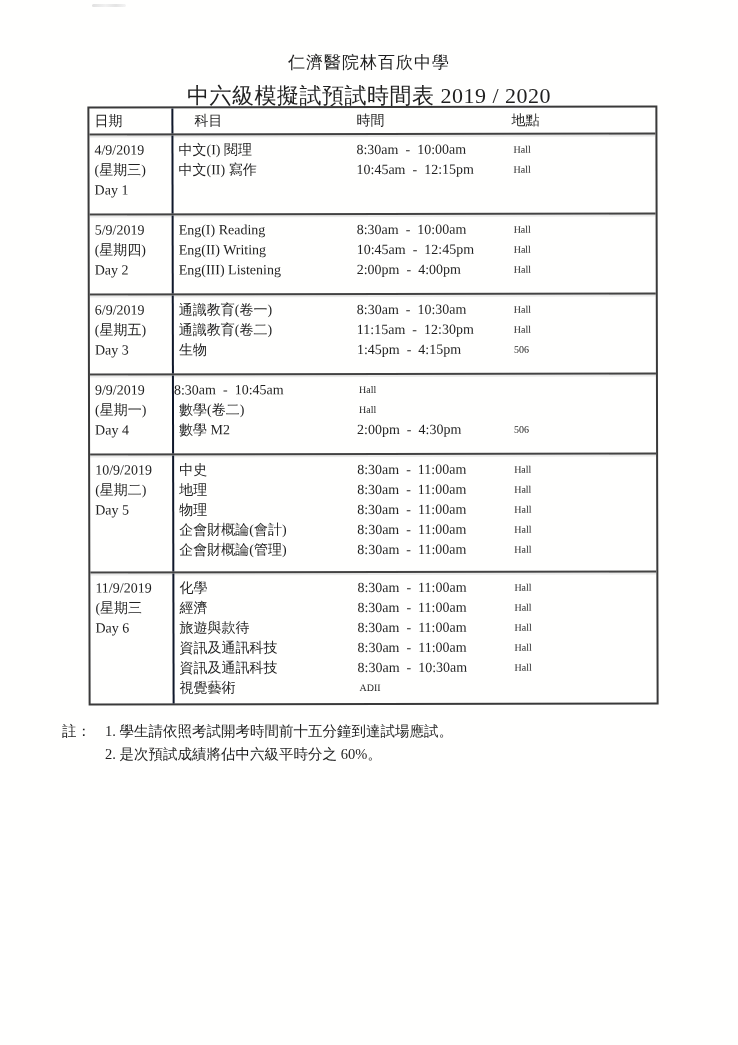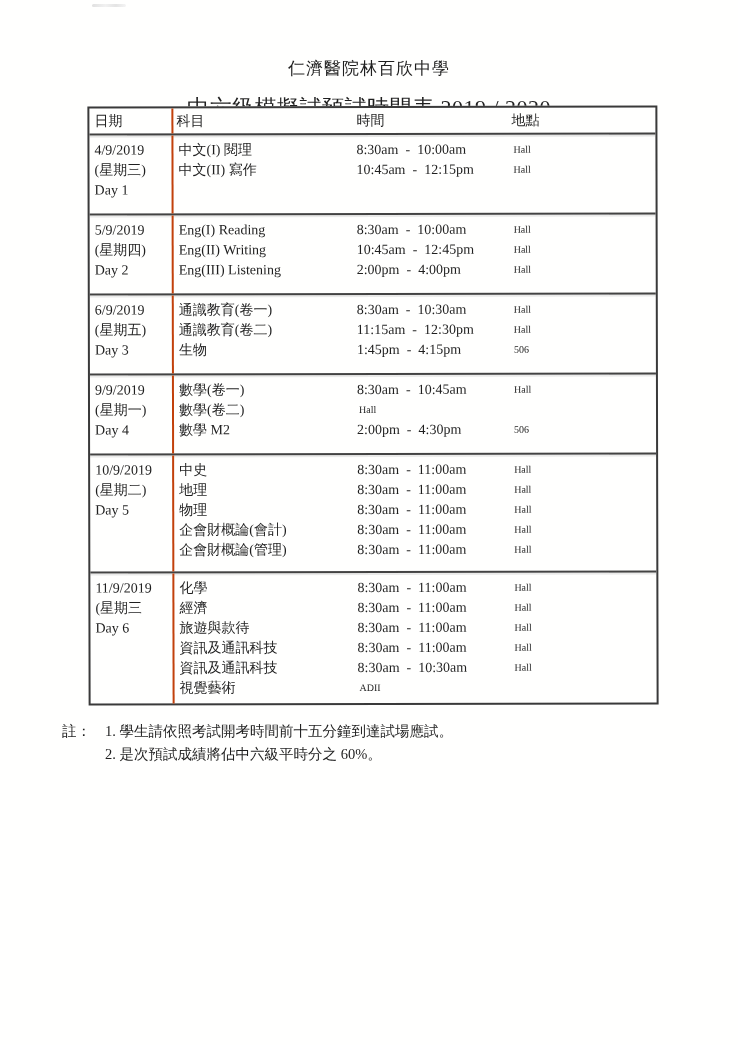--- a/index.html
+++ b/index.html
@@ -8,57 +8,57 @@
     font-family:"Liberation Serif","DejaVu Serif",serif;
     color:#1f1f1f;overflow:hidden;
   }
   .page{position:absolute;inset:0;background:#fffffe;}
   .scan-smudge{
     position:absolute;left:92px;top:4px;width:34px;height:3px;
     background:linear-gradient(90deg,#d9d9d9,#eee 40%,#ddd 70%,#f2f2f2);
     opacity:.8;border-radius:2px;
   }
   .titles{position:absolute;top:42px;left:0;width:100%;text-align:center;}
-  .title-line1{font-size:17px;line-height:22px;font-weight:normal;margin:16px;letter-spacing:1px;}
+  .title-line1{font-size:17px;line-height:22px;font-weight:normal;margin:10px;letter-spacing:1px;}
   .title-line2{font-size:22px;line-height:24px;font-weight:normal;margin:8px;letter-spacing:.5px;}
 
   .doc-table{
     position:absolute;left:88px;top:106px;width:570px;
     border:2px solid #3a3a3a;box-sizing:border-box;
     transform:rotate(-0.12deg);
     background:#fffffe;
   }
   .hrow,.row{display:flex;box-sizing:border-box;}
   .hrow{
     height:27px;border-bottom:2px solid #414141;
     box-shadow:0 2px 0 rgba(80,80,80,.15);
   }
   .row{
     border-bottom:2px solid #434343;
     box-shadow:0 2px 0 rgba(80,80,80,.12);
   }
   .row:last-child{border-bottom:none;box-shadow:none;}
   .date-cell{
-    width:84px;flex:0 0 84px;border-right:2px solid #c2410c;
+    width:84px;flex:0 0 84px;border-right:2px solid #0f172a;
     padding:5px 11px 0 5px;box-sizing:border-box;
   }
   .hrow .date-cell{padding-top:3px;}
   .entries{flex:1;padding:5px 0 0 0;box-sizing:border-box;}
   .hrow .entries{padding-top:3px;}
   .entry,.hgrid{
     display:grid;grid-template-columns:183px 155px 1fr;
     line-height:20px;
   }
   .hgrid span{line-height:20px;}
   .date-line{font-size:14px;line-height:20px;white-space:nowrap;}
   .subject-cell{font-size:14px;padding-left:5px;white-space:nowrap;}
   .time-cell{font-size:14px;white-space:pre;}
   .venue-cell{font-size:10px;padding-left:2px;white-space:nowrap;}
   .hcell{font-size:14px;}
-  .hcell.subj{padding-left:3px;}
+  .hcell.subj{padding-left:21px;}
 
   .notes{position:absolute;left:62px;top:720px;display:flex;}
   .notes-label{font-size:14.5px;line-height:22.5px;flex:0 0 43px;}
   .notes-items{font-size:14.5px;line-height:22.5px;}
   .note-line{white-space:nowrap;}
 </style>
 </head>
 <body>
 
 <div class="page">
@@ -152,21 +152,20 @@
           </div>
         </div>
         <div class="row" style="min-height: 80px;">
           <div class="date-cell">
             <div class="date-line">9/9/2019</div>
             <div class="date-line">(星期一)</div>
             <div class="date-line">Day 4</div>
           </div>
           <div class="entries">
             <div class="entry">
-              <span class="subject-cell">數學(卷一)</span>
               <span class="time-cell">8:30am  -  10:45am</span>
               <span class="venue-cell">Hall</span>
             </div>
             <div class="entry">
               <span class="subject-cell">數學(卷二)</span>
               <span class="venue-cell">Hall</span>
             </div>
             <div class="entry">
               <span class="subject-cell">數學 M2</span>
               <span class="time-cell">2:00pm  -  4:30pm</span>

